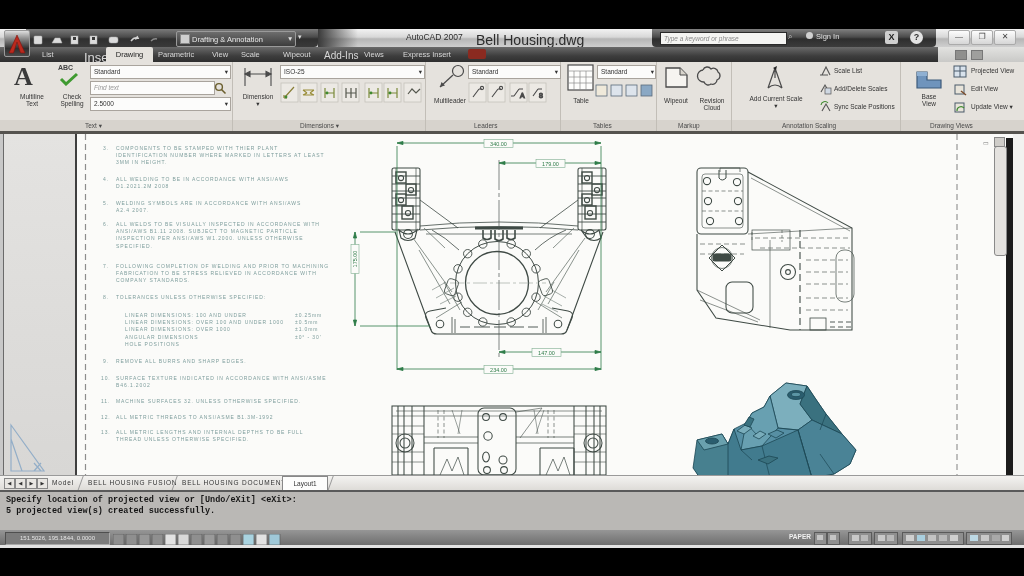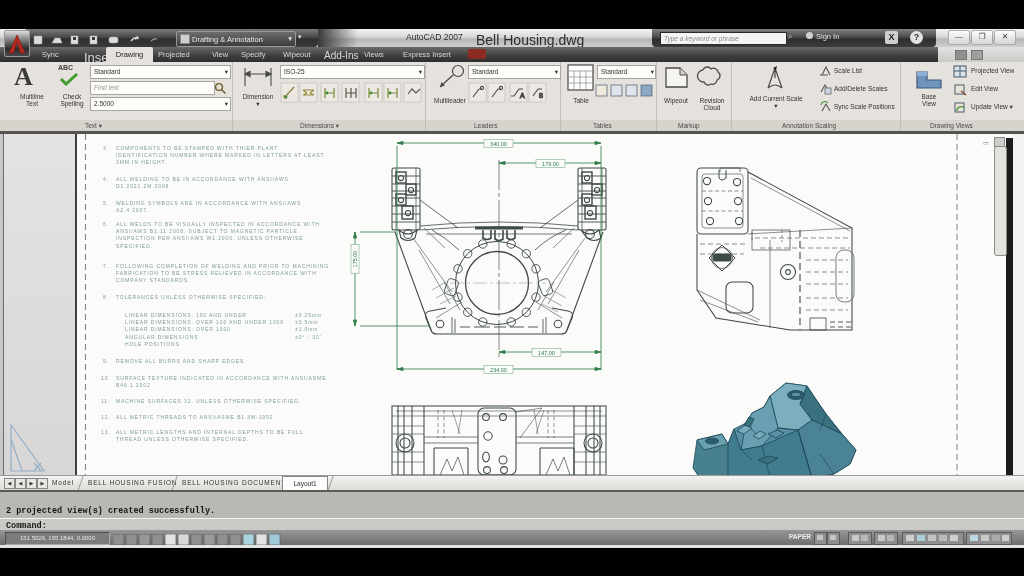--- a/index.html
+++ b/index.html
@@ -59,27 +59,27 @@
 
 <div class="abs" style="left:885px;top:31px;width:13px;height:13px;background:#cfcfcf;border-radius:2px;color:#222;font-size:9px;font-weight:bold;text-align:center;line-height:13px;">X</div>
 
 <div class="abs" style="left:910px;top:31px;width:13px;height:13px;background:#e3e3e3;border-radius:50%;color:#333;font-size:9px;font-weight:bold;text-align:center;line-height:13px;">?</div>
 
 <div class="abs" style="left:948px;top:30px;width:20px;height:13px;border:1px solid #aaa;border-radius:2px;background:linear-gradient(#fdfdfd,#d6d6d6);color:#444;font-size:8px;text-align:center;line-height:11px;">—</div>
 <div class="abs" style="left:971px;top:30px;width:20px;height:13px;border:1px solid #aaa;border-radius:2px;background:linear-gradient(#fdfdfd,#d6d6d6);color:#444;font-size:8px;text-align:center;line-height:11px;">❐</div>
 <div class="abs" style="left:994px;top:30px;width:20px;height:13px;border:1px solid #aaa;border-radius:2px;background:linear-gradient(#fdfdfd,#d6d6d6);color:#444;font-size:8px;text-align:center;line-height:11px;">✕</div>
 
 <div class="abs" id="tabrow" style="left:0;top:47px;width:1024px;height:15px;background:linear-gradient(180deg,#6a6a6a,#3d3d3d 60%,#2f2f2f);">
-  <div class="abs" style="left:42px;top:3px;font-size:7.5px;color:#d8d8d8;">Sync</div>
+  <div class="abs" style="left:42px;top:3px;font-size:7.5px;color:#d8d8d8;">List</div>
   <div class="abs" style="left:84px;top:3px;font-size:13px;color:#d8d8d8;">Insert</div>
 
   <div class="abs" style="left:106px;top:0;width:47px;height:15px;background:#e5e2dd;border-radius:2px 2px 0 0;color:#222;font-size:7.5px;text-align:center;line-height:15px;">Drawing</div>
-  <div class="abs" style="left:158px;top:3px;font-size:7.5px;color:#d8d8d8;">Projected</div>
+  <div class="abs" style="left:158px;top:3px;font-size:7.5px;color:#d8d8d8;">Parametric</div>
   <div class="abs" style="left:212px;top:3px;font-size:7.5px;color:#d8d8d8;">View</div>
-  <div class="abs" style="left:241px;top:3px;font-size:7.5px;color:#d8d8d8;">Specify</div>
+  <div class="abs" style="left:241px;top:3px;font-size:7.5px;color:#d8d8d8;">Scale</div>
   <div class="abs" style="left:283px;top:3px;font-size:7.5px;color:#d8d8d8;">Wipeout</div>
   <div class="abs" style="left:324px;top:3px;font-size:10px;color:#d8d8d8;">Add-Ins</div>
   <div class="abs" style="left:364px;top:3px;font-size:7.5px;color:#d8d8d8;">Views</div>
   <div class="abs" style="left:403px;top:3px;font-size:7.5px;color:#d8d8d8;">Express Insert</div>
   <div class="abs" style="left:468px;top:2px;width:18px;height:10px;background:#8a2a20;border-radius:2px;"></div>
   <div class="abs" style="left:938px;top:0;width:86px;height:15px;background:linear-gradient(#e2e2e0,#c9c9c7);">
     <span style="position:absolute;left:17px;top:3px;width:10px;height:8px;background:#8f8f8d;border:1px solid #777;"></span>
     <span style="position:absolute;left:33px;top:3px;width:10px;height:8px;background:#9f9f9d;border:1px solid #777;"></span>
   </div>
 </div>
@@ -535,24 +535,22 @@
   <div class="abs" style="left:52px;top:3px;letter-spacing:0.9px;">Model</div>
   <div class="abs" style="left:80px;top:0px;width:1px;height:15px;background:#999;transform:skewX(-20deg);"></div>
   <div class="abs" style="left:88px;top:3px;letter-spacing:0.8px;">BELL HOUSING FUSION</div>
   <div class="abs" style="left:174px;top:0px;width:1px;height:15px;background:#999;transform:skewX(-20deg);"></div>
   <div class="abs" style="left:182px;top:3px;letter-spacing:0.8px;">BELL HOUSING DOCUMENT</div>
   <div class="abs" style="left:282px;top:0px;width:44px;height:14px;background:#fdfdfc;border:1px solid #888;border-bottom:none;text-align:center;line-height:14px;">Layout1</div>
   <div class="abs" style="left:330px;top:0px;width:1px;height:15px;background:#999;transform:skewX(-20deg);"></div>
 </div>
 
 <div class="abs" id="cmd" style="left:0;top:490px;width:1024px;height:40px;background:#bab8b5;border-top:2px solid #5a5a5a;font-family:'Liberation Mono',monospace;">
-  <div class="abs" style="left:6px;top:14px;font-size:8.5px;font-weight:bold;color:#161616;">2 projected view(s) created successfully.</div>
-  <div class="abs" style="left:0;top:26px;width:1024px;height:14px;background:#cbc9c6;border-top:1px solid #f4f4f4;">
-    <div class="abs" style="left:6px;top:2px;font-size:8.5px;font-weight:bold;color:#161616;">Command:</div>
-  </div>
+  <div class="abs" style="left:6px;top:3px;font-size:8.5px;font-weight:bold;color:#161616;">Specify location of projected view or [Undo/eXit] &lt;eXit&gt;:</div>
+  <div class="abs" style="left:6px;top:14px;font-size:8.5px;font-weight:bold;color:#161616;">5 projected view(s) created successfully.</div>
 </div>
 
 <div class="abs" id="status" style="left:0;top:530px;width:1024px;height:15px;background:linear-gradient(#969696,#6e6e6e);">
   <div class="abs" style="left:5px;top:2px;width:103px;height:11px;background:#7b7b7b;border:1px solid #4f4f4f;border-right-color:#aaa;border-bottom-color:#aaa;color:#e6e6e6;font-size:6px;line-height:11px;text-align:center;">151.5026, 195.1844, 0.0000</div>
 
   <div class="abs" style="left:113px;top:2px;"><svg width="190" height="12">
     <g stroke="#5a5a5a" stroke-width="0.7">
       <rect x="0" y="0" width="11" height="11" fill="#8f8f8f"></rect>
       <rect x="13" y="0" width="11" height="11" fill="#8f8f8f"></rect>
       <rect x="26" y="0" width="11" height="11" fill="#979797"></rect>

